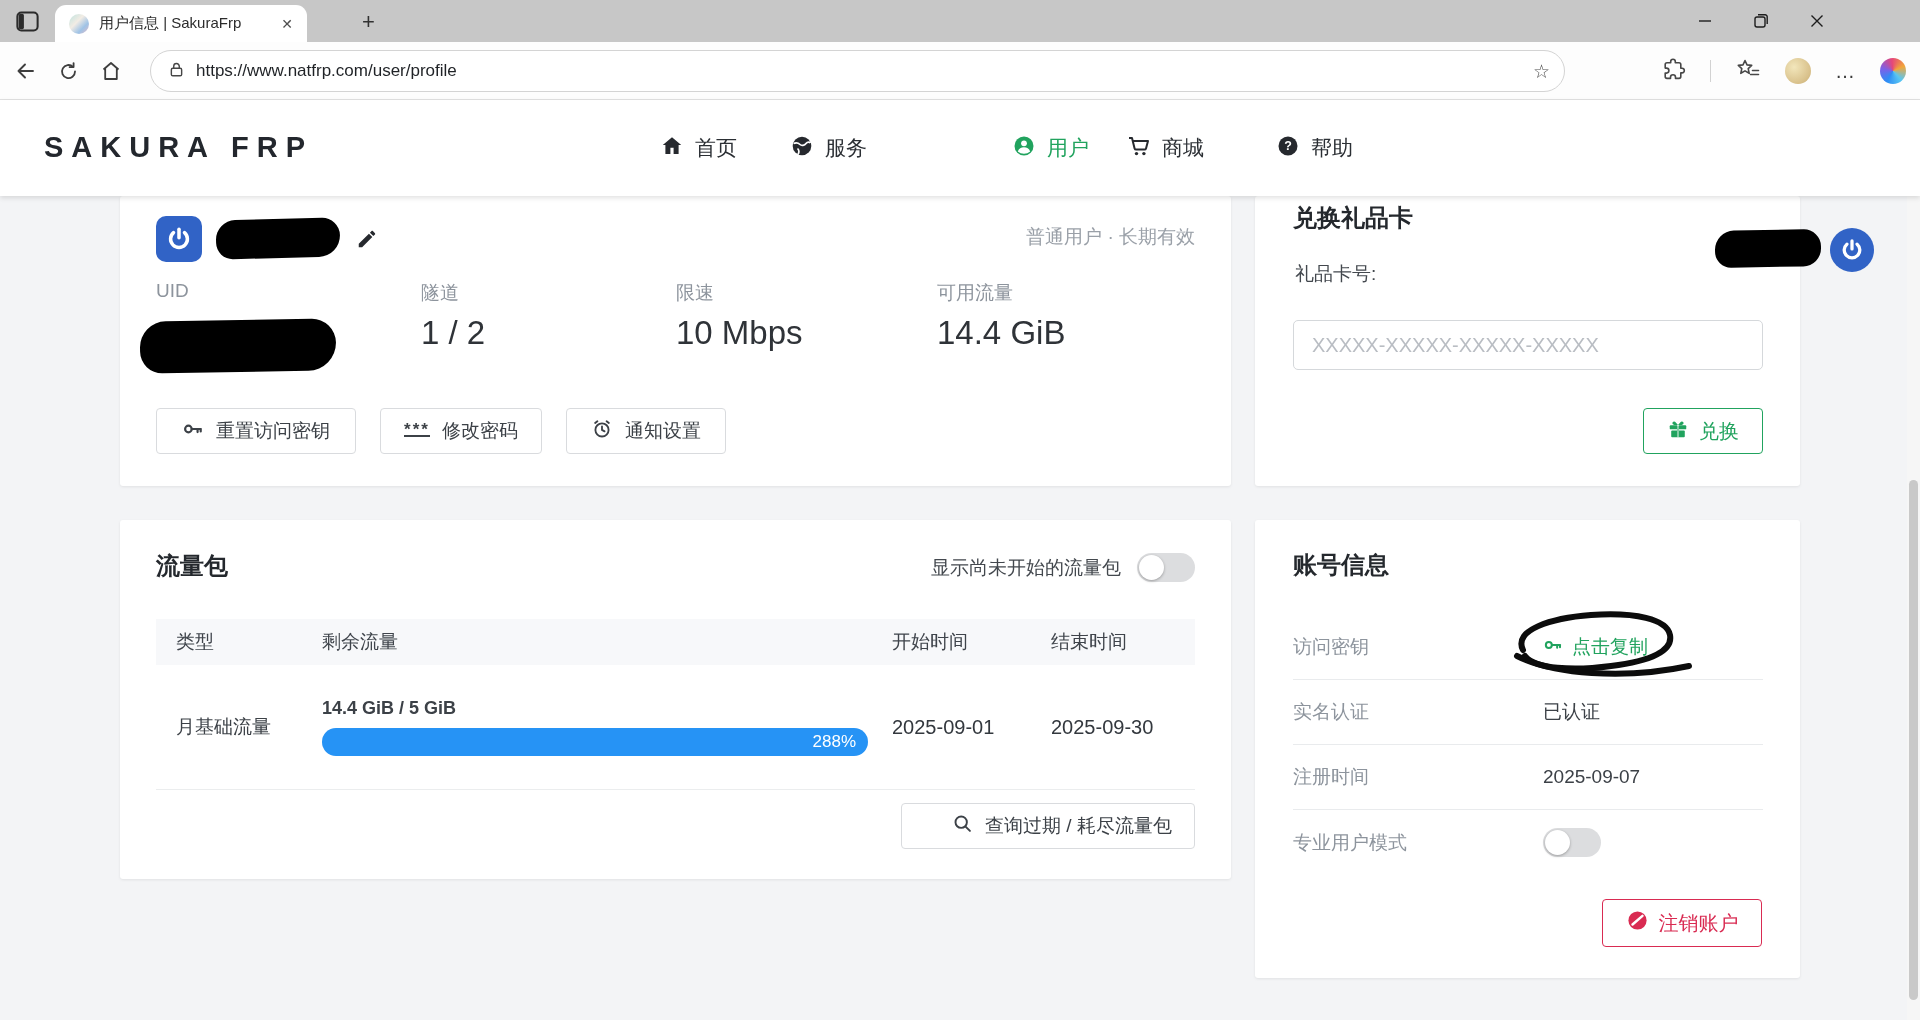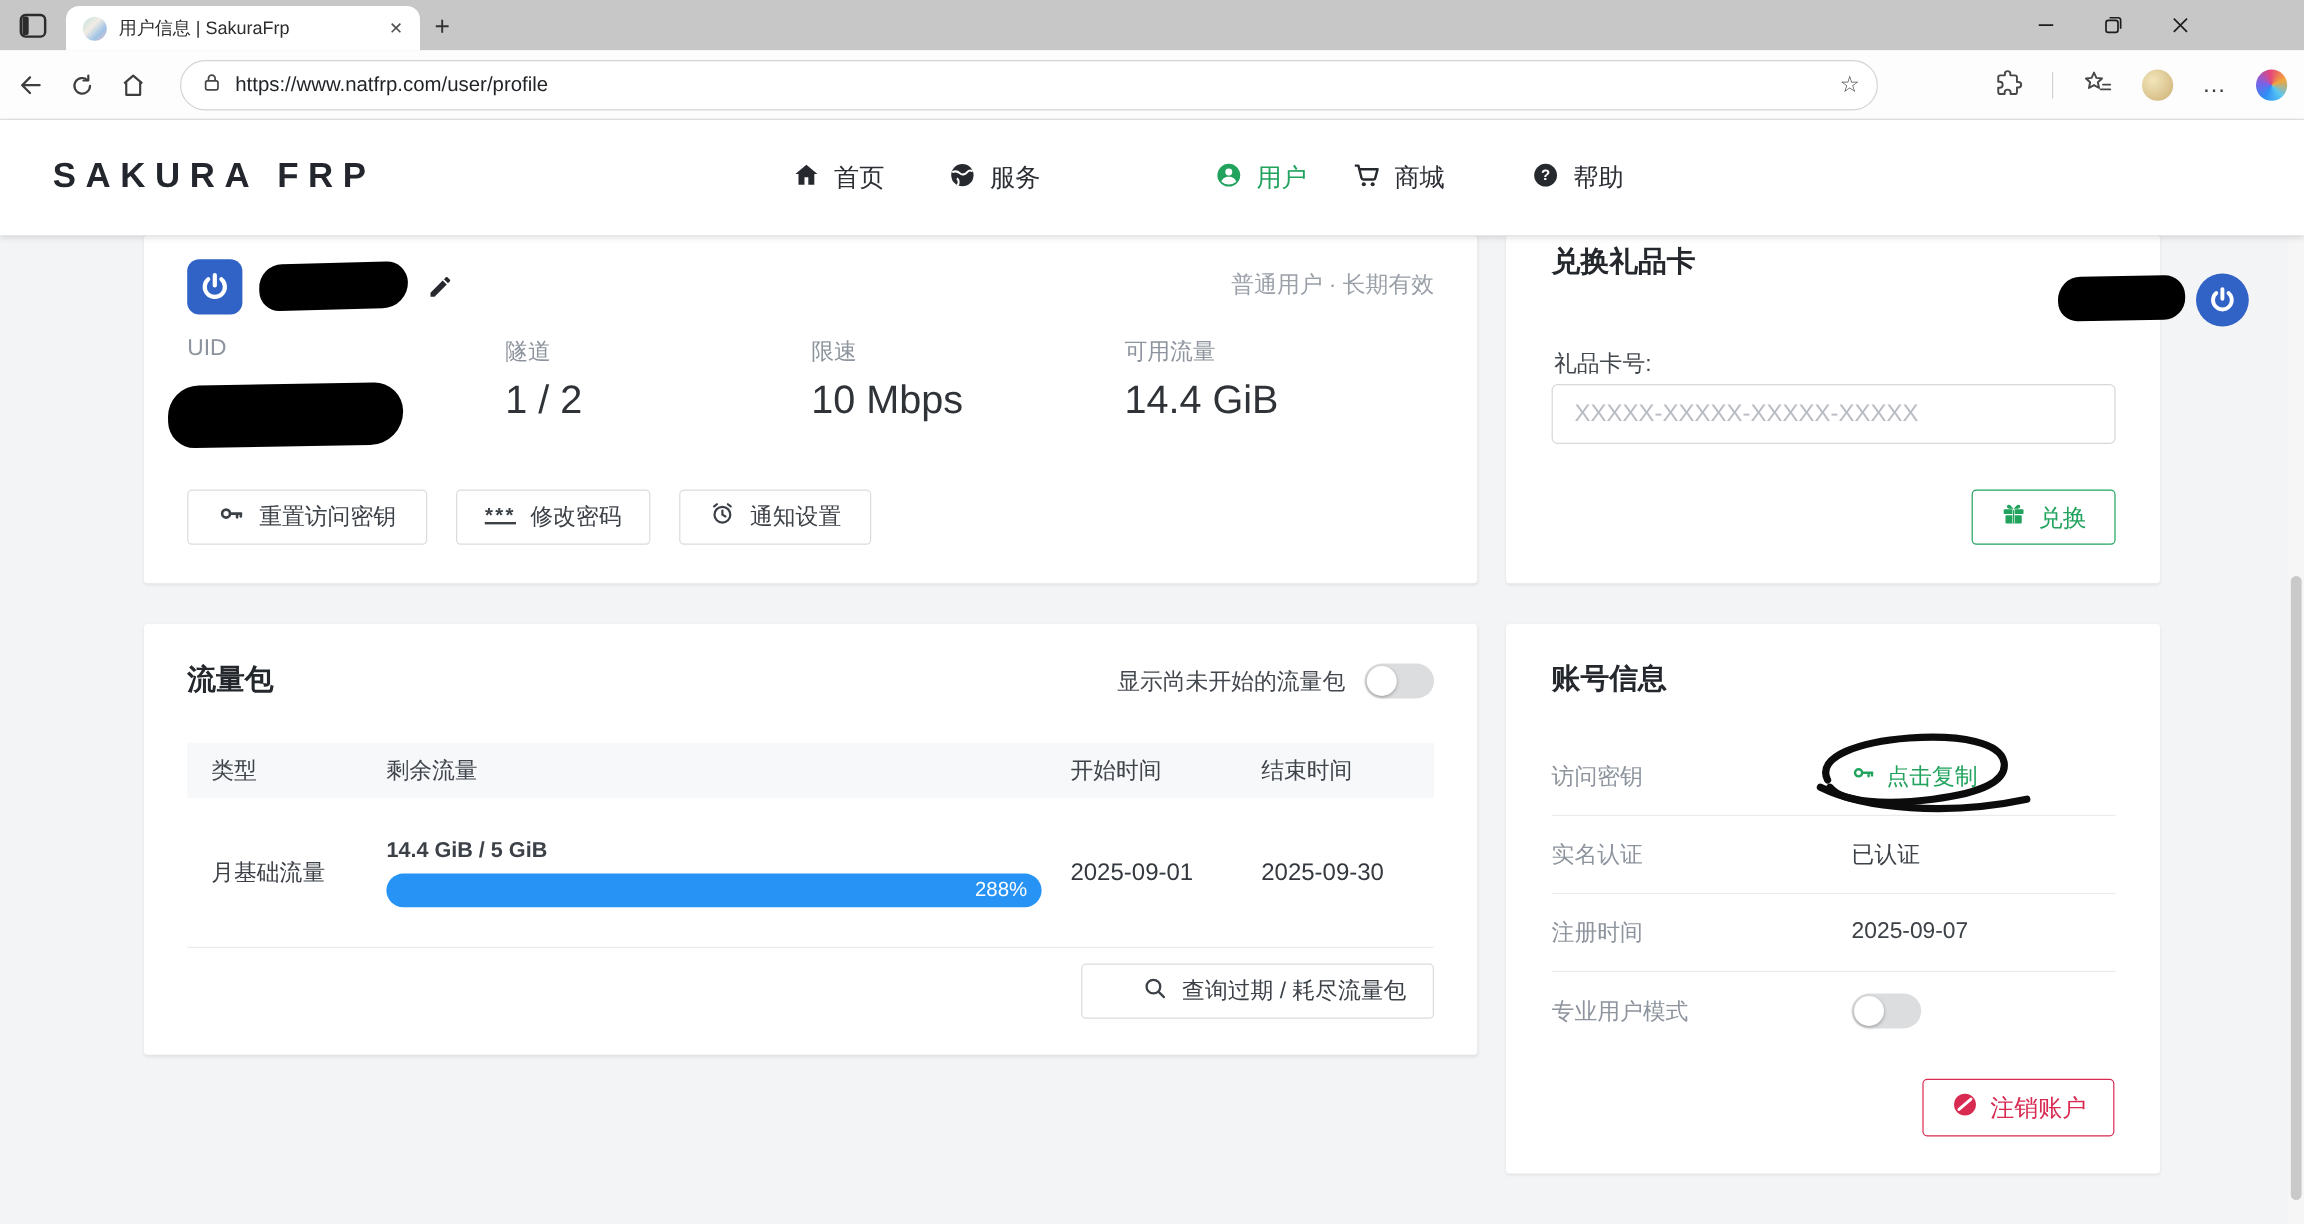--- a/index.html
+++ b/index.html
@@ -3,21 +3,21 @@
 <meta charset="utf-8">
 <style>
   * { margin:0; padding:0; box-sizing:border-box; }
   html,body { width:1920px; height:1020px; overflow:hidden; background:#fff;
     font-family:"Liberation Sans","DejaVu Sans",sans-serif; }
   .screen { position:relative; width:1920px; height:1020px; }
 
   
   .titlebar { position:absolute; top:0; left:0; width:1920px; height:42px; background:#c7c7c7; }
   .workspace-btn { position:absolute; left:14px; top:8px; width:27px; height:27px; }
-  .tab { position:absolute; left:55px; top:5px; width:295px; height:37px; background:#fff;
+  .tab { position:absolute; left:55px; top:5px; width:252px; height:37px; background:#fff;
     border-radius:11px 11px 0 0; display:flex; align-items:center; padding:0 10px 0 14px; }
   .tab-favicon { width:20px; height:20px; border-radius:50%; flex:0 0 20px;
     background:linear-gradient(135deg,#bfe3df 0%,#f2ece4 40%,#9fc3e6 70%,#e3bac7 100%); }
   .tab-title { margin-left:10px; font-size:15px; color:#2c2c2c; white-space:nowrap; overflow:hidden; flex:1; }
   .tab-close { font-size:14px; color:#4e4e4e; padding:2px 4px; cursor:default; }
   .newtab { position:absolute; left:362px; top:9px; font-size:22px; font-weight:300; color:#323232; line-height:26px; }
   .win-controls { position:absolute; right:92px; top:0; height:42px; display:flex; align-items:center; gap:34px; }
   .win-btn { width:22px; height:22px; display:flex; align-items:center; justify-content:center; color:#1d1d1d; }
 
   .toolbar { position:absolute; top:42px; left:0; width:1920px; height:58px; background:#fdfdfd;
@@ -86,21 +86,21 @@
   .remain-cell { display:flex; flex-direction:column; justify-content:center; gap:9px; }
   .remain-text { font-size:18px; color:#3c4147;font-weight:bold; }
   .progress { width:546px; height:28px; border-radius:14px; background:#2693f5; position:relative; }
   .progress .plabel { position:absolute; right:12px; top:0; height:28px; line-height:28px;
     color:#fff; font-size:17px; }
   .date-cell { font-size:20px; color:#33383e; }
   .query-btn { position:absolute; right:36px; top:283px; width:294px; height:46px; border:1px solid #d9dbde;
     border-radius:4px; background:#fff; display:flex; align-items:center; justify-content:center; gap:12px;
     font-size:19px; color:#3c4147;padding-left:28px; }
 
-  .gift-label { position:absolute; left:40px; top:94px; font-size:19px; color:#43484e; }
+  .gift-label { position:absolute; left:40px; top:65px; font-size:19px; color:#43484e; }
   .gift-input { position:absolute; left:38px; top:124px; width:470px; height:50px; border:1px solid #d5d8db;
     border-radius:5px; font-size:20px; color:#2f3338; padding:0 18px; outline:none;
     font-family:"Liberation Sans","DejaVu Sans",sans-serif; }
   .gift-input::placeholder { color:#b9bdc3; }
   .redeem-btn { position:absolute; left:388px; top:212px; width:120px; height:46px; border:1px solid #21a35e;
     border-radius:4px; background:#fff; color:#21a35e; font-size:20px;
     display:flex; align-items:center; justify-content:center; gap:10px; }
 
   .acct-rows { position:absolute; left:38px; top:95px; width:470px; }
   .acct-row { height:65px; display:flex; align-items:center; position:relative; }

